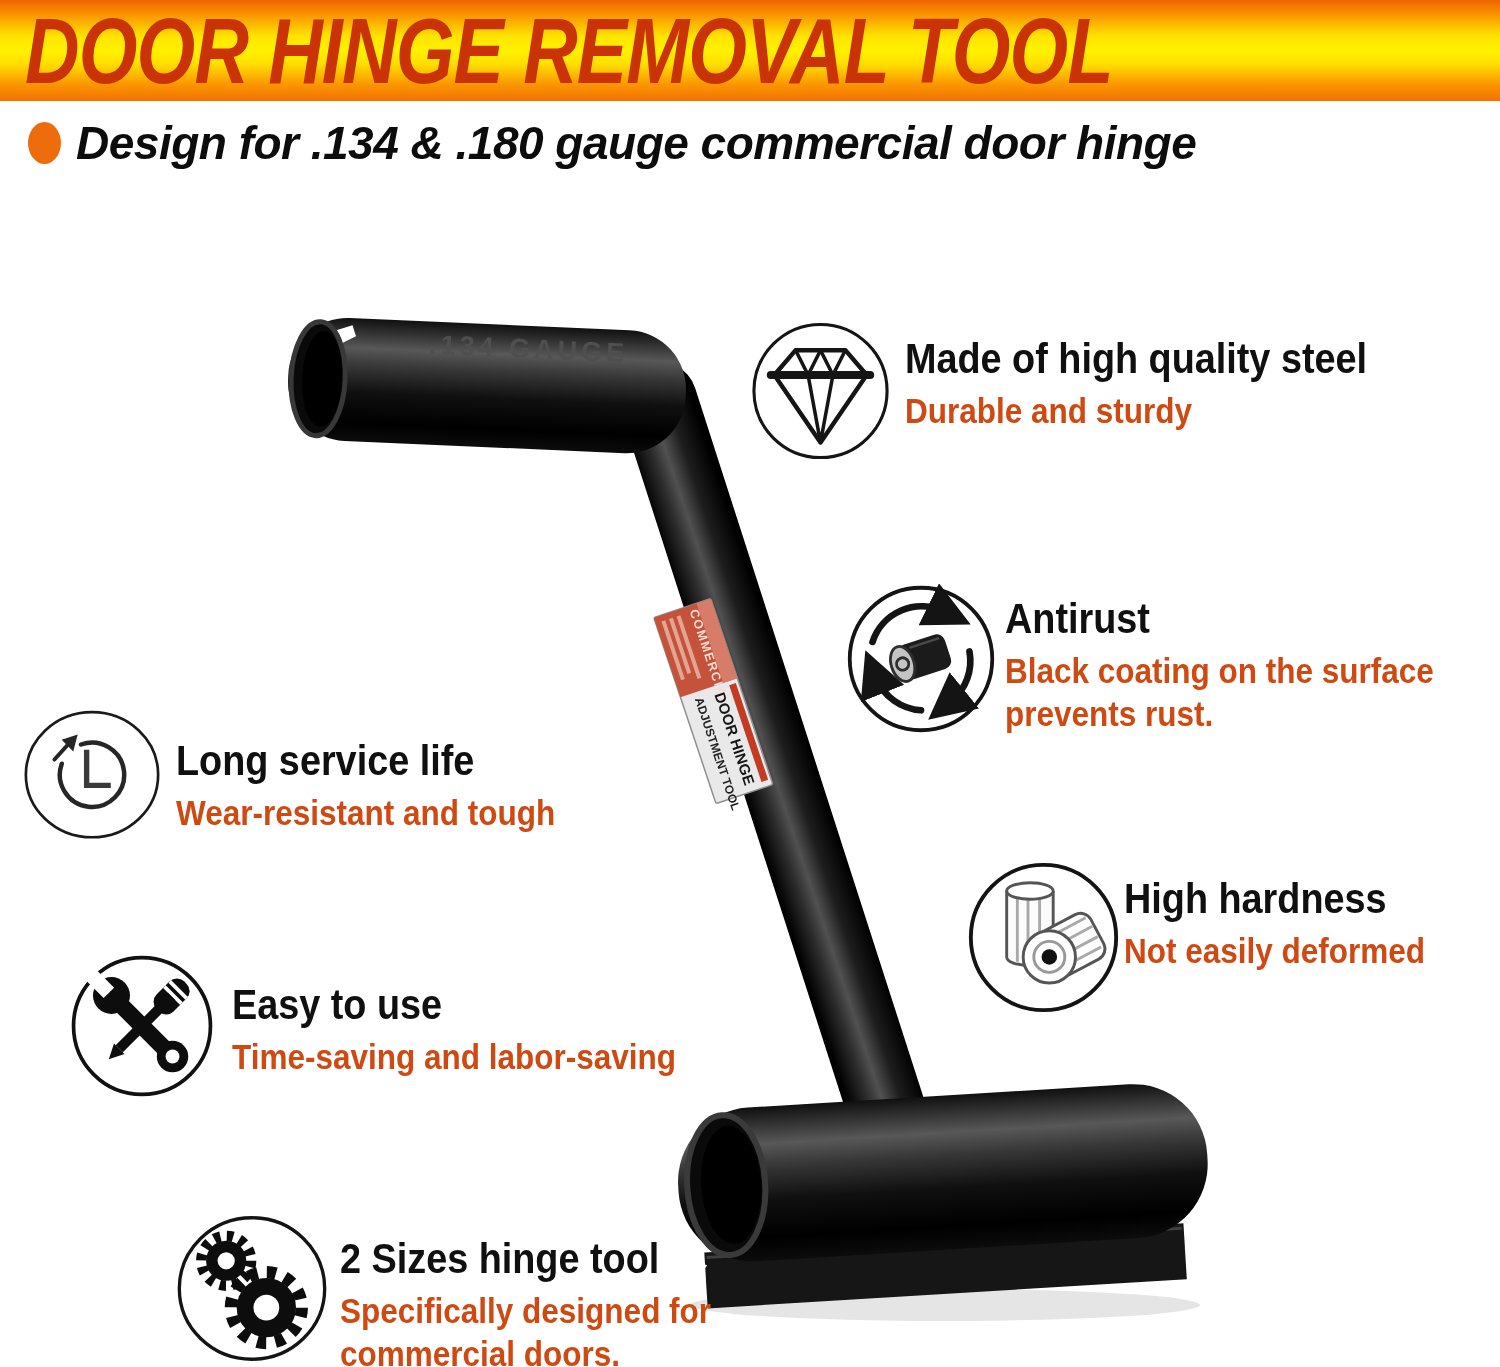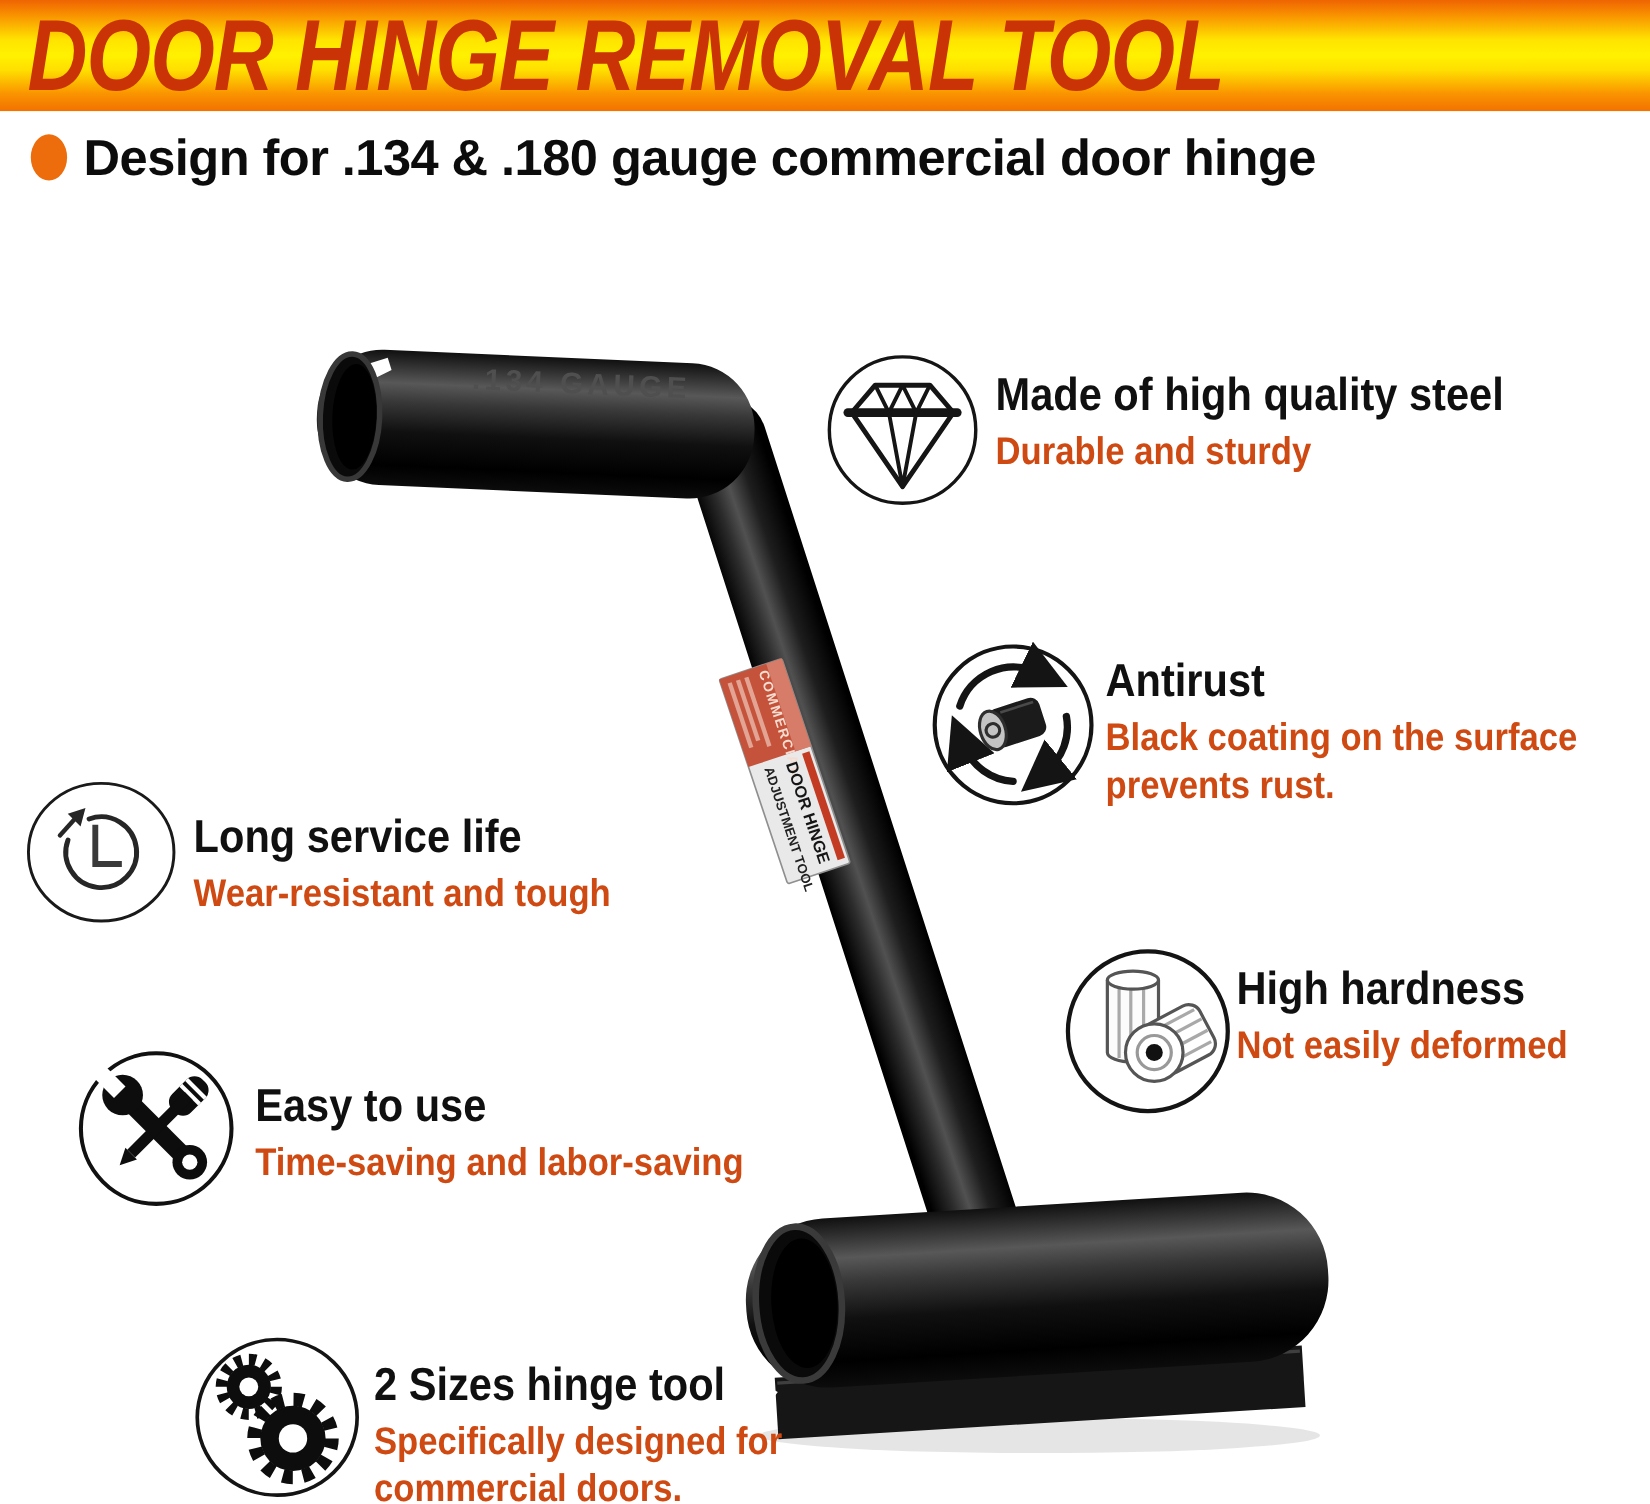--- a/index.html
+++ b/index.html
@@ -10,21 +10,21 @@
   .banner{position:absolute;left:0;top:0;width:1500px;height:101px;
     background:linear-gradient(180deg,#ee6402 0%,#f88c00 12%,#ffe400 36%,#fff100 50%,
                #ffdf00 63%,#fa9500 84%,#f27200 100%);}
   .banner-title{position:absolute;left:25px;top:0;height:101px;line-height:103px;
     font-size:92px;font-weight:bold;font-style:italic;white-space:nowrap;
     color:var(--banner-title,#c93305);transform:scaleX(.82);transform-origin:left center;
     letter-spacing:-1px;}
 
   
   .bullet-row{position:absolute;left:28px;display:flex;align-items:center;gap:15px;}
-  .bullet-row.b1{top:116px;}
+  .bullet-row.b1{top:116px;font-style:italic;}
   .bullet-row.b2{top:174px;}
   .dot{width:33px;height:42px;border-radius:50%;background:var(--bullet-orange,#ed6d0d);flex:none;}
   .bullet-text{font-size:46px;font-weight:bold;color:#0c0c0c;white-space:nowrap;letter-spacing:-.5px;}
 
   
   .tool-art{position:absolute;left:0;top:0;width:1500px;height:1367px;}
 
   
   .ficon{position:absolute;}
   .ficon svg{width:100%;height:100%;display:block;}

